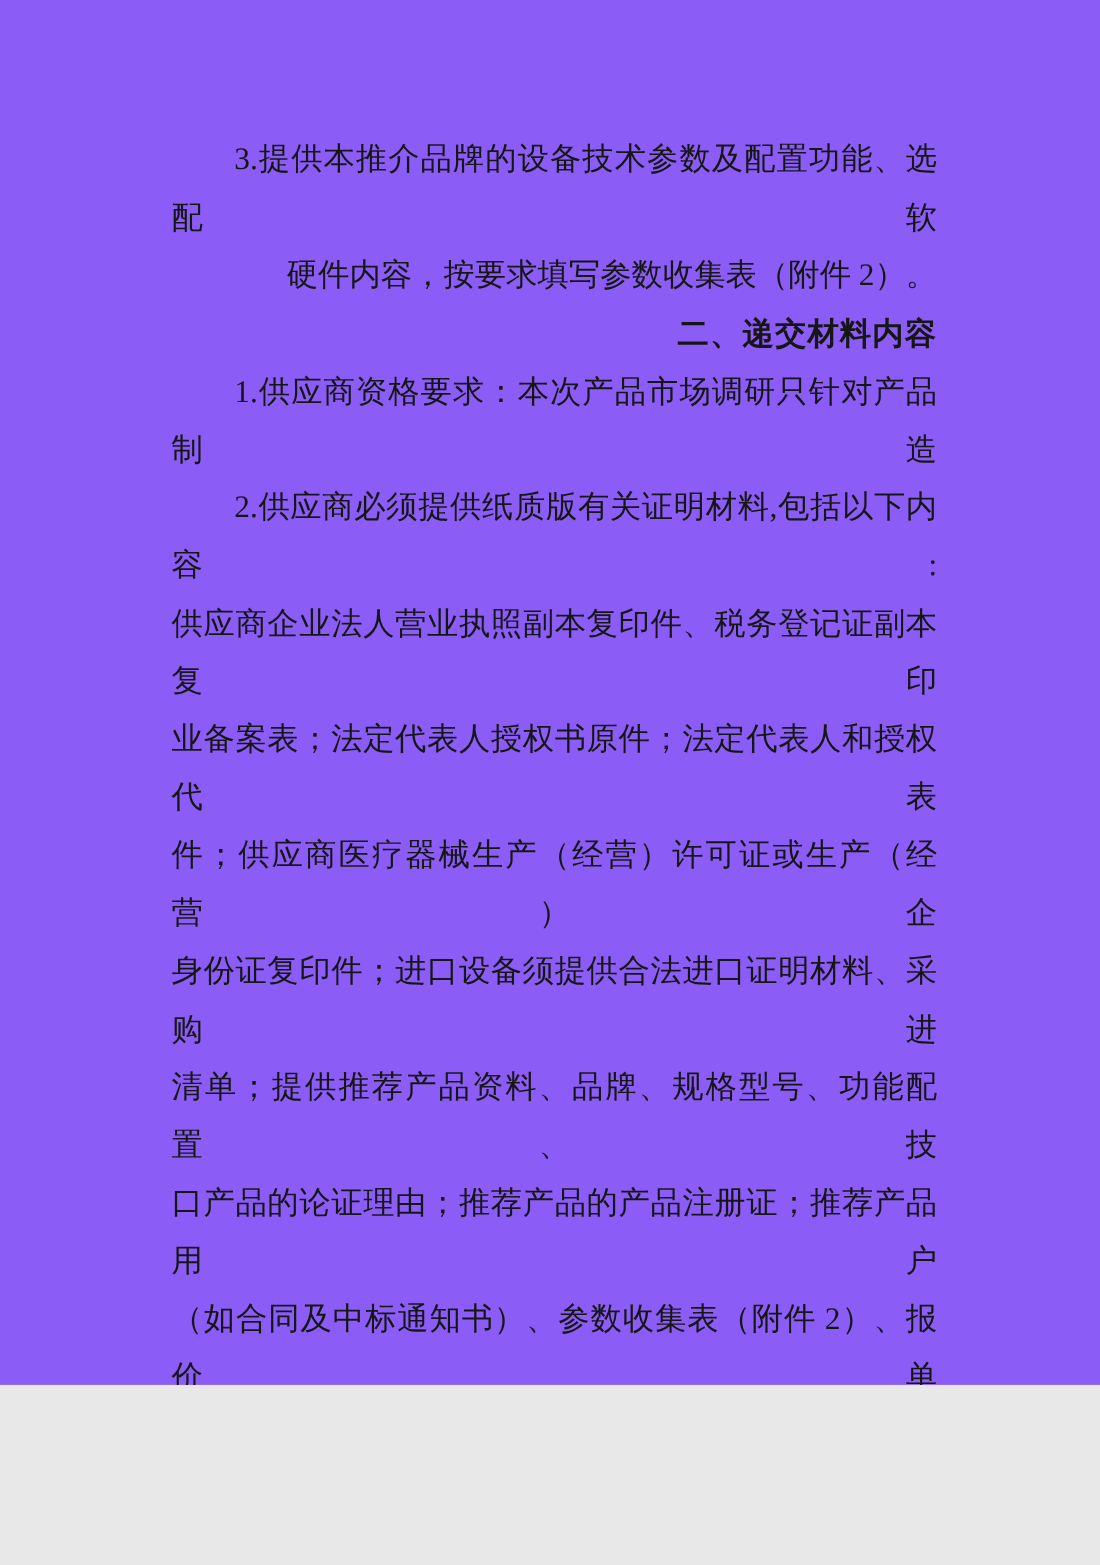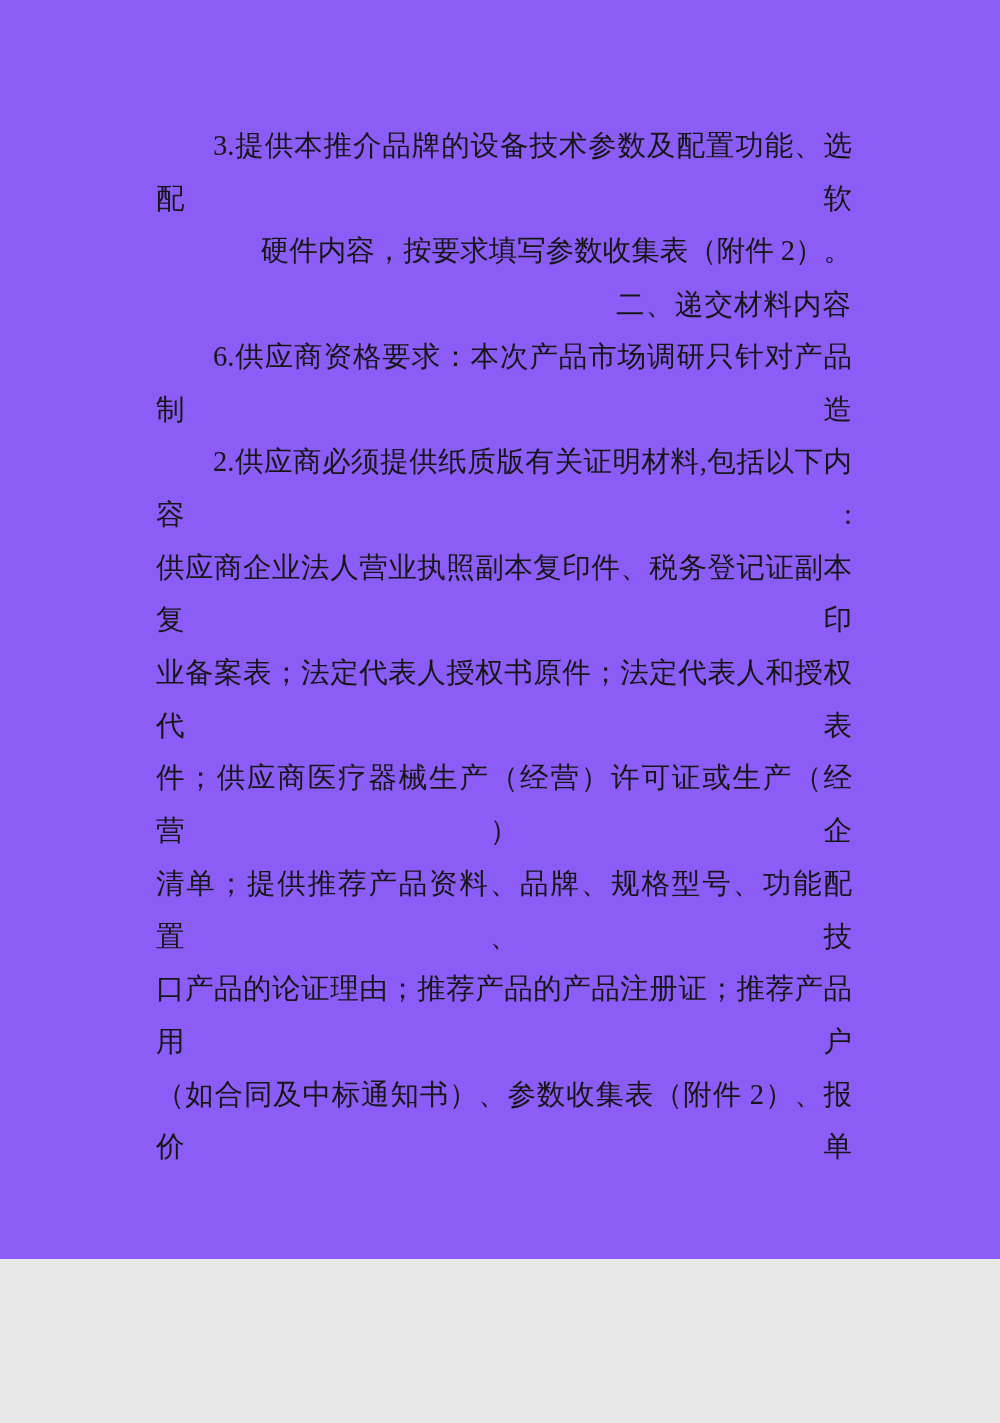--- a/index.html
+++ b/index.html
@@ -31,43 +31,44 @@
   }
   .just {
     text-align: justify;
     text-align-last: justify;
   }
   .indent {
     text-indent: 57px;
   }
   .heading-hei {
     font-family: "Liberation Sans", "DejaVu Sans", sans-serif;
-    font-weight: 400;
+    font-weight: 700;
     letter-spacing: 1px;
   }
   .pagenum {
     position: absolute;
     left: 156px;
     top: 1316px;
     font-size: 26px;
     letter-spacing: 3px;
     color: #1b1b1b;
   }
 </style>
 </head>
 <body>
 
 <div class="page">
   <div class="doc">
       <div class="line indent just">3.提供本推介品牌的设备技术参数及配置功能、选配软</div>
       <div class="line">硬件内容，按要求填写参数收集表（附件 2）。</div>
       <div class="line indent heading-hei">二、递交材料内容</div>
-      <div class="line indent just">6.供应商资格要求：本次产品市场调研只针对产品制造</div>
+      <div class="line indent just">1.供应商资格要求：本次产品市场调研只针对产品制造</div>
       <div class="line indent just">2.供应商必须提供纸质版有关证明材料,包括以下内容:</div>
       <div class="line just">供应商企业法人营业执照副本复印件、税务登记证副本复印</div>
       <div class="line just">业备案表；法定代表人授权书原件；法定代表人和授权代表</div>
       <div class="line just">件；供应商医疗器械生产（经营）许可证或生产（经营）企</div>
+      <div class="line just">身份证复印件；进口设备须提供合法进口证明材料、采购进</div>
       <div class="line just">清单；提供推荐产品资料、品牌、规格型号、功能配置、技</div>
       <div class="line just">口产品的论证理由；推荐产品的产品注册证；推荐产品用户</div>
       <div class="line just">（如合同及中标通知书）、参数收集表（附件 2）、报价单</div>
     </div>
   <div class="pagenum">— 2 —</div>
 </div>
 
 </body></html>

